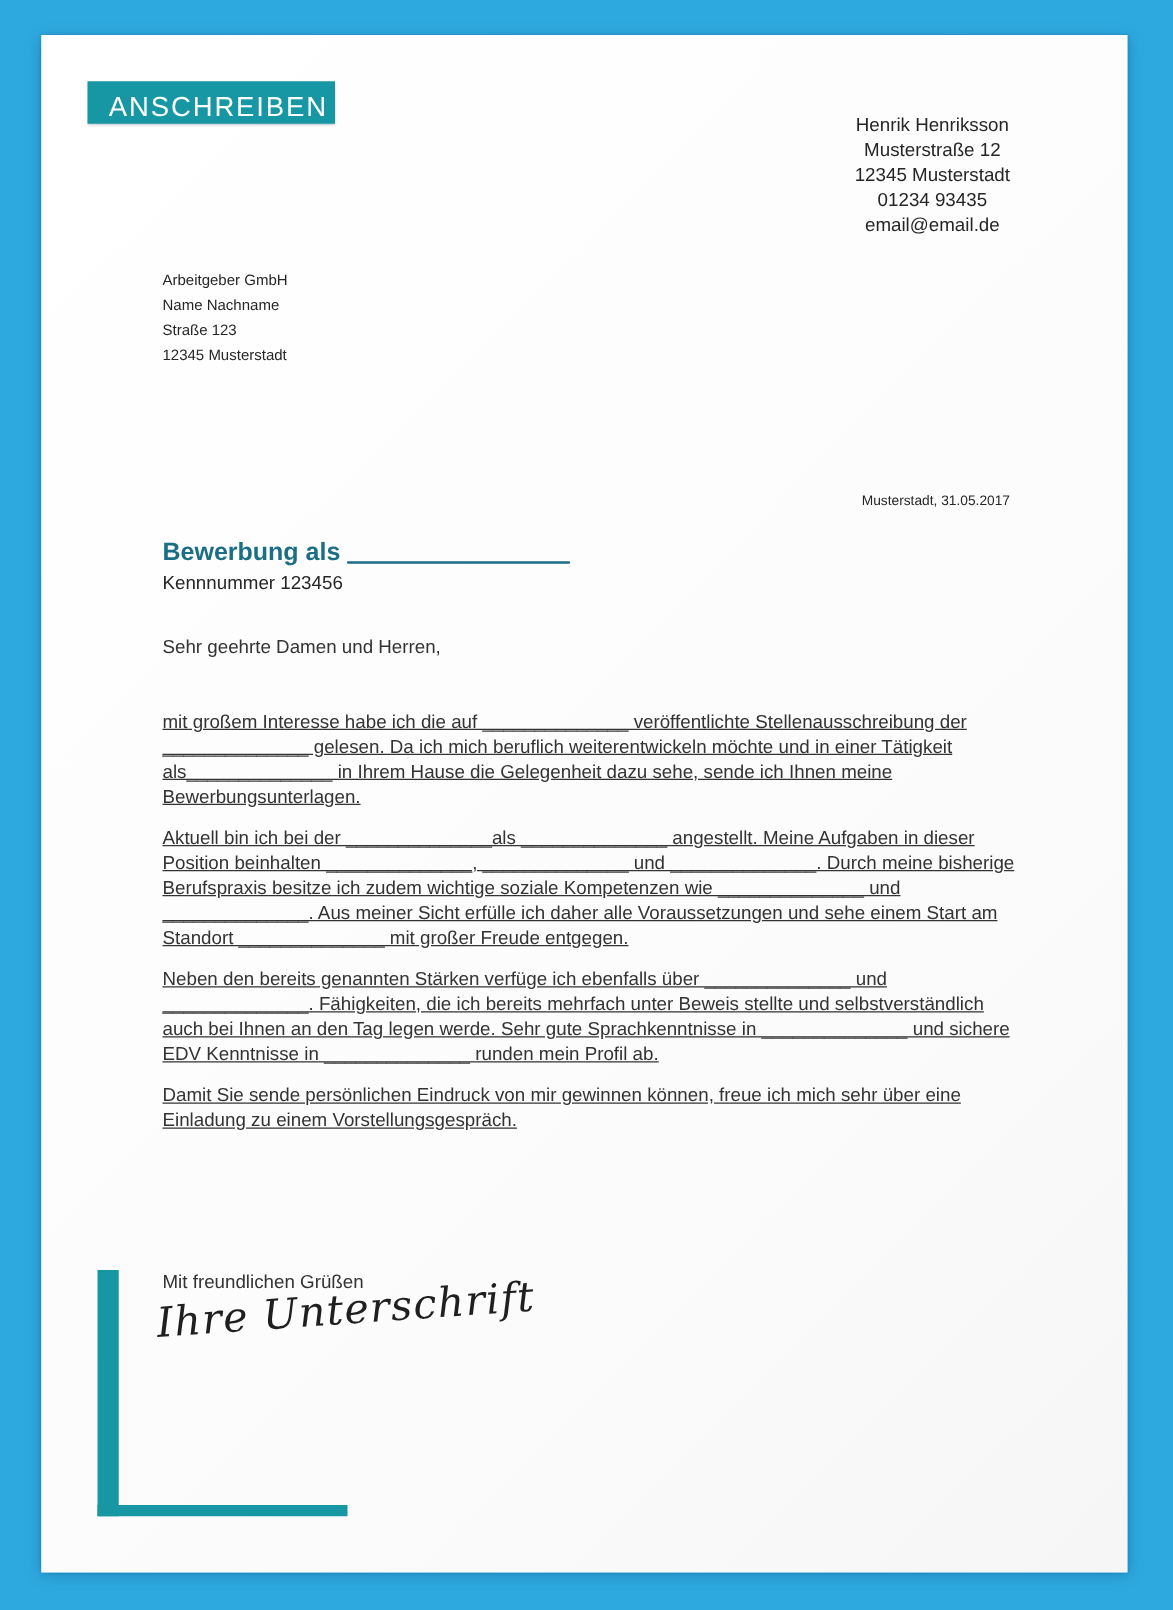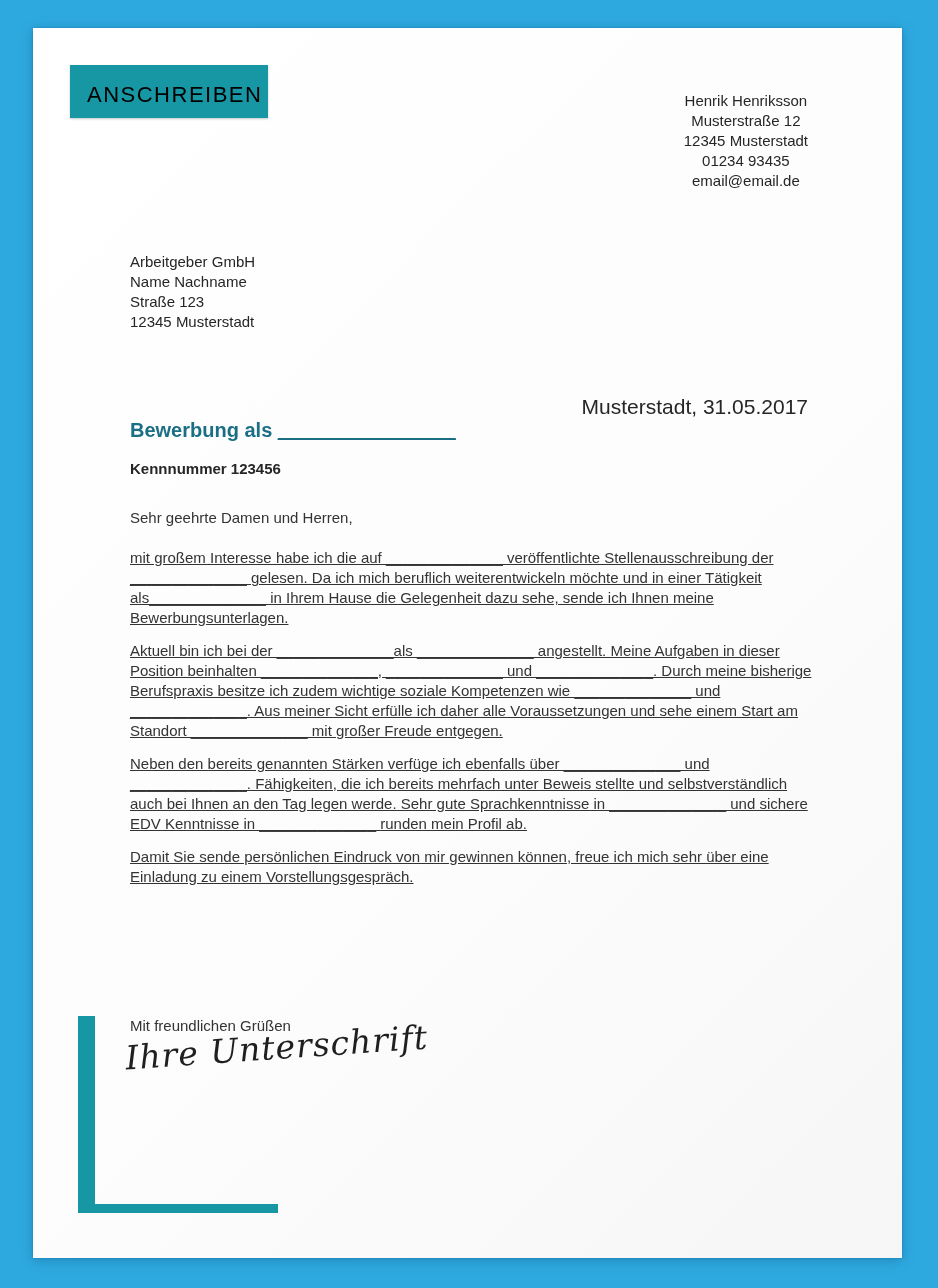--- a/index.html
+++ b/index.html
@@ -12,59 +12,59 @@
     font-family:"Liberation Sans","DejaVu Sans",sans-serif;
     color:var(--text);
     position:relative;
   }
   .paper{
     position:absolute; left:33px; top:28px; width:869px; height:1230px;
     background:linear-gradient(135deg,#ffffff 0%, #fcfcfc 60%, #f6f6f6 100%);
     box-shadow:0 2px 12px rgba(0,60,100,.30), 0 0 2px rgba(0,60,100,.25);
   }
   .header-box{
-    position:absolute; left:37px; top:37px; width:198px; height:53px;
+    position:absolute; left:37px; top:37px; width:198px; height:34px;
     background:var(--accent);
-    color:#000000;
+    color:#ffffff;
     display:flex; align-items:center;
     padding-left:17px;
     font-size:31px; line-height:51px;
     font-variant:small-caps;
     text-transform:lowercase;
     letter-spacing:1.5px;
     font-weight:400;
     box-shadow:0 1px 2px rgba(0,40,50,.25);
   }
   .header-box::first-letter{text-transform:uppercase;}
   .sender{
     position:absolute; right:94px; top:63px;
     text-align:center; font-size:15px; line-height:20px; color:#262626;
   }
   .recipient{
     position:absolute; left:97px; top:186px;
-    font-size:15px; line-height:20px; color:#262626;margin-top:38px;
+    font-size:12px; line-height:20px; color:#262626;
   }
   .dateline{
     position:absolute; right:94px; top:367px;
-    font-size:21px; color:#262626;
+    font-size:11px; color:#262626;
   }
   .subject{
-    position:absolute; left:97px; top:391px;
+    position:absolute; left:97px; top:403px;
     font-size:20px; font-weight:bold; color:var(--heading);
     white-space:nowrap;
   }
   .subject .blank{ text-decoration:underline; letter-spacing:0px; }
   .reference{
-    font-size:15px; font-weight:bold; color:#262626; margin-top:18px;
+    font-size:15px; font-weight:normal; color:#262626; margin-top:4px;
   }
   .body{
     position:absolute; left:97px; top:480px; width:682px;
     font-size:15px; line-height:20px; color:#333333;
   }
-  .salutation{ margin-bottom:20px; }
+  .salutation{ margin-bottom:40px; }
   .body p{ margin:0 0 13px 0;text-decoration:underline; }
   .closing-block{
     position:absolute; left:97px; top:968px;
     font-size:15px; color:#333333;margin-top:21px;
   }
   .signature{
     position:absolute; left:92px; top:1000px;
     font-family:"DejaVu Serif",serif;
     font-style:italic;
     font-size:33px;

